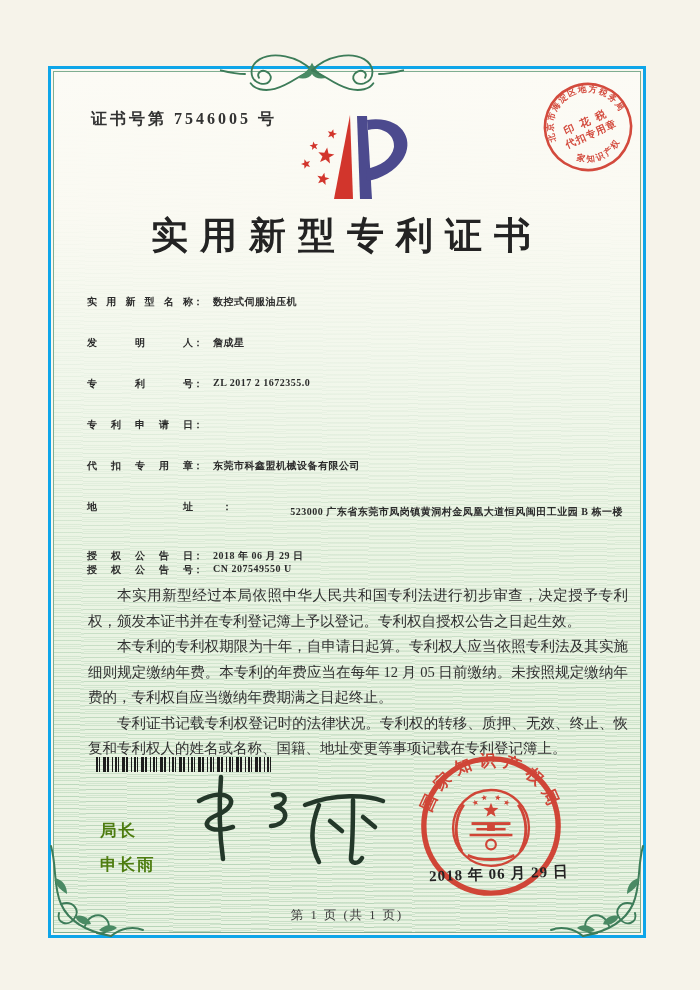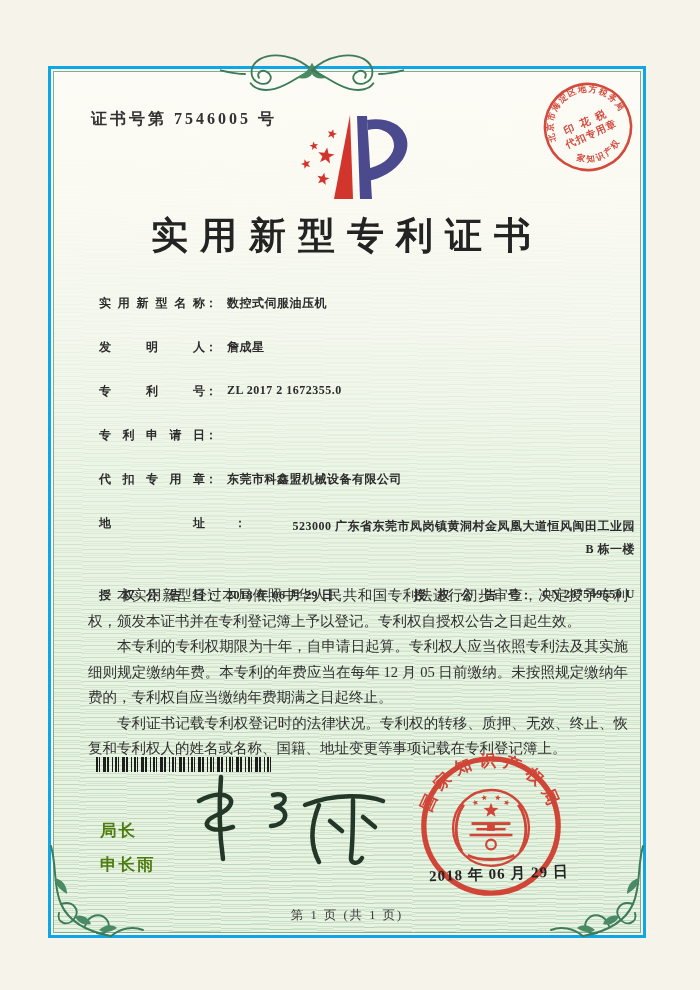--- a/index.html
+++ b/index.html
@@ -20,29 +20,29 @@
   .corner{position:absolute;width:104px;height:104px;}
   .corner-left{left:-6px;bottom:-7px;}
   .corner-right{right:-6px;bottom:-7px;transform:scaleX(-1);}
   .orn-stroke{stroke:#3d7c59;fill:none;stroke-width:2;stroke-linecap:round;}
   .orn-fill{fill:#4a8a64;}
   
   .cert-no{position:absolute;left:40px;top:40px;font-size:16px;letter-spacing:3px;font-weight:600;color:#323232;}
   .logo{position:absolute;left:246px;top:44px;width:118px;height:88px;}
   .title{position:absolute;left:0;top:142px;width:100%;text-align:center;font-size:37px;font-weight:700;letter-spacing:12px;color:#232323;}
   
-  .fields{position:absolute;left:48px;top:226px;width:536px;font-size:12px;}
+  .fields{position:absolute;left:36px;top:226px;width:536px;font-size:10px;}
   .row{display:flex;margin-bottom:27px;align-items:flex-start;}
   .row.addr{margin-bottom:26px;gap:29px;}
   .lbl{display:inline-block;width:106px;font-weight:700;text-align:justify;text-align-last:justify;white-space:nowrap;flex:none;}
   .colon{font-weight:700;margin-right:10px;flex:none;}
   .val{font-weight:700;letter-spacing:.5px;}
   .val-addr{width:432px;line-height:23px;text-align:right;}
   .pair{display:flex;}
-  .grant-row{display:flex;justify-content:space-between;margin-bottom:0;}
+  .grant-row{display:flex;justify-content:space-between;margin-bottom:0;flex-direction:column;}
   
   .paras{position:absolute;left:37px;top:514px;width:540px;font-size:14.5px;line-height:25.5px;text-align:justify;color:#303030;}
   .paras p{margin:0;text-indent:2em;}
   
   .barcode{position:absolute;left:45px;top:688px;width:176px;height:15px;
     background:repeating-linear-gradient(90deg,#1d1d1d 0 2px,transparent 2px 3px,#1d1d1d 3px 4px,transparent 4px 7px,#1d1d1d 7px 10px,transparent 10px 11px,#1d1d1d 11px 13px,transparent 13px 16px,#1d1d1d 16px 17px,transparent 17px 19px);}
   .officer{position:absolute;left:49px;top:744px;font-family:"Liberation Sans",sans-serif;font-size:16.5px;font-weight:600;color:#4d7c0f;letter-spacing:2px;line-height:34px;}
   .signature{position:absolute;left:118px;top:700px;width:230px;height:100px;}
   .sig-stroke{stroke:#24382a;fill:none;stroke-width:4.5;stroke-linecap:round;stroke-linejoin:round;}
   .seal{position:absolute;left:367px;top:684px;width:146px;height:146px;opacity:.92;}

